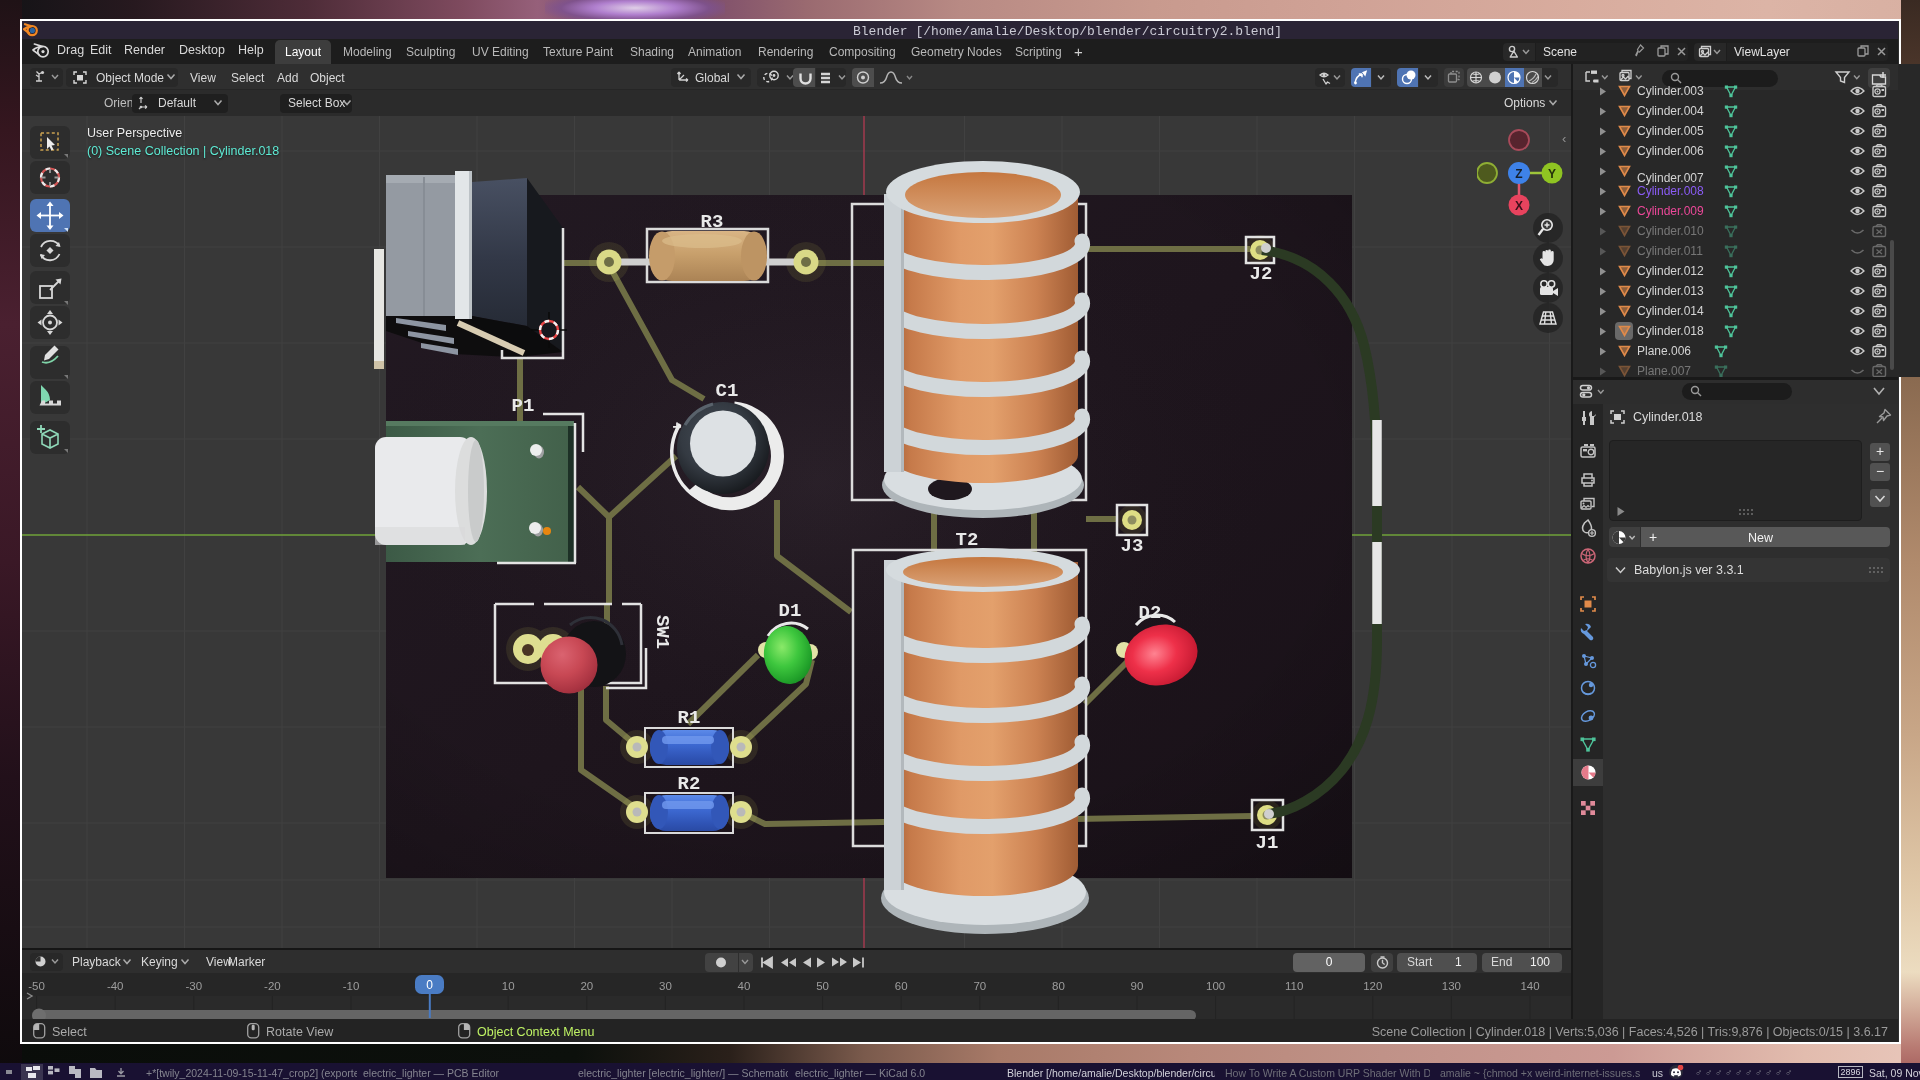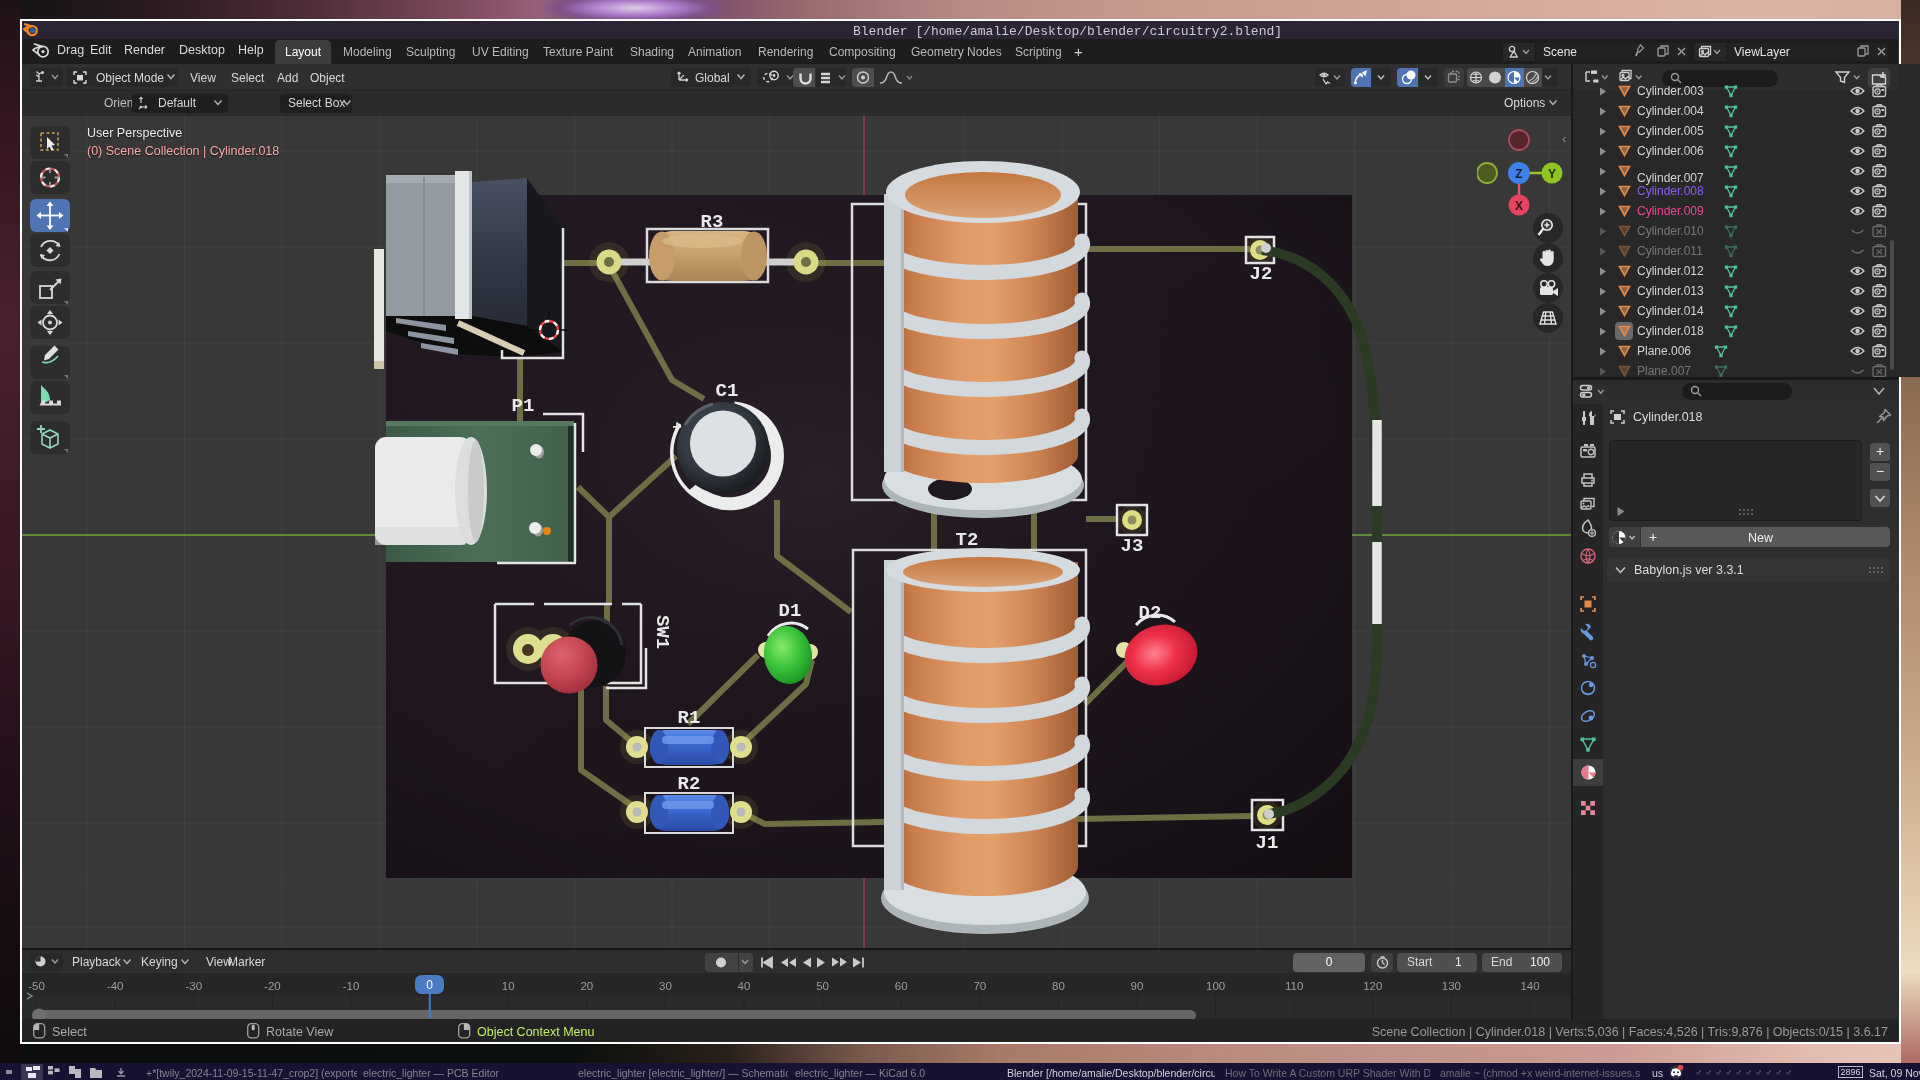--- a/index.html
+++ b/index.html
@@ -549,21 +549,21 @@
 </g>
 
 <g>
  <path d="M549 312 V322 M549 338 V348 M531 330 H541 M557 330 H567" stroke="#0a0a0a" stroke-width="1.6"></path>
  <circle cx="549" cy="330" r="9" fill="none" stroke="#e84545" stroke-width="2.4"></circle>
  <circle cx="549" cy="330" r="9" fill="none" stroke="#f2f2f2" stroke-width="2.4" stroke-dasharray="4.7 4.7"></circle>
 </g>
 </svg>
 
 <div class="abs" style="left:65px;top:10px;font-size:12.5px;color:#ececec;text-shadow:0 1px 2px rgba(0,0,0,.6)">User Perspective</div>
-<div class="abs" style="left:65px;top:28px;font-size:12.5px;color:#fca5a5;text-shadow:0 1px 2px rgba(0,0,0,.6)">(0) Scene Collection | Cylinder.018</div>
+<div class="abs" style="left:65px;top:28px;font-size:12.5px;color:#5eead4;text-shadow:0 1px 2px rgba(0,0,0,.6)">(0) Scene Collection | Cylinder.018</div>
 
 <svg class="abs" style="left:8px;top:8px" width="42" height="342" viewBox="0 0 42 342">
  <g fill="#2d2d2d">
   <rect x="0" y="2" width="40" height="33" rx="6"></rect>
   <rect x="0" y="37" width="40" height="33" rx="6"></rect>
   <rect x="0" y="75" width="40" height="33" rx="6" fill="#4f74b3"></rect>
   <rect x="0" y="110" width="40" height="33" rx="6"></rect>
   <rect x="0" y="147" width="40" height="33" rx="6"></rect>
   <rect x="0" y="182" width="40" height="33" rx="6"></rect>
   <rect x="0" y="222" width="40" height="33" rx="6"></rect>

